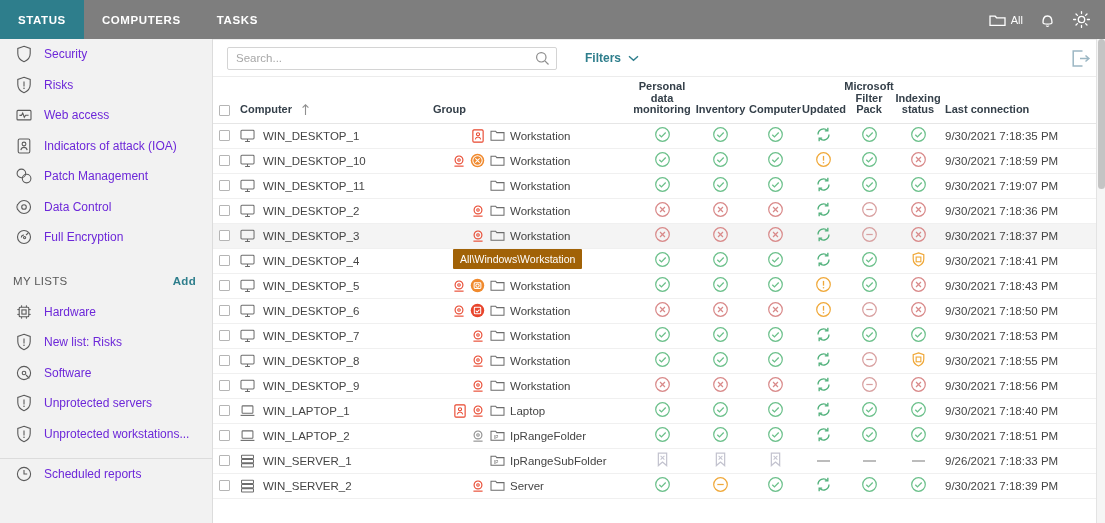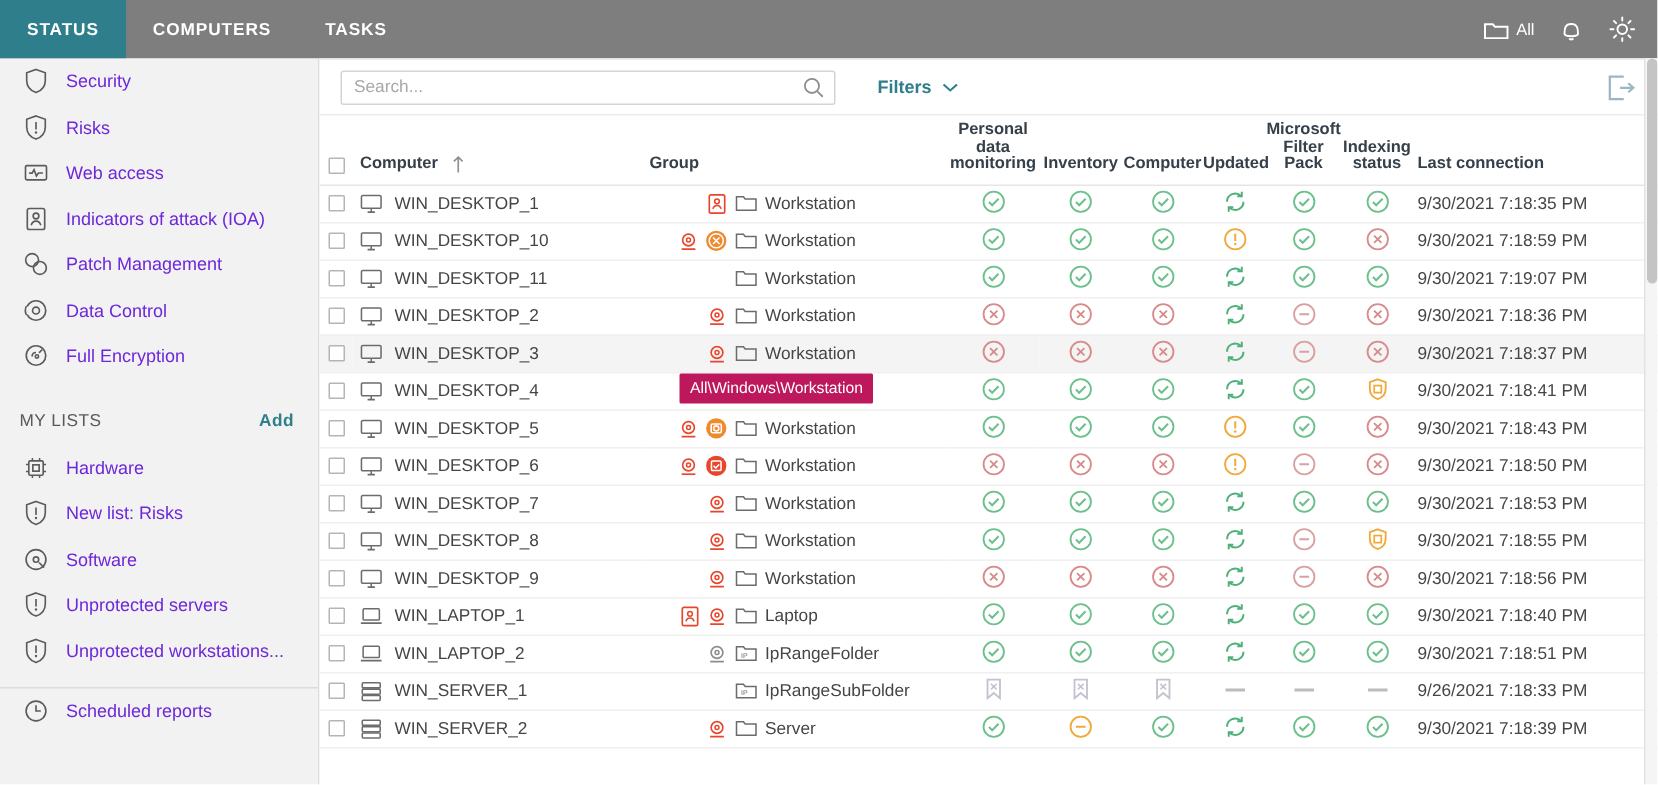--- a/index.html
+++ b/index.html
@@ -117,21 +117,21 @@
   .chk {
     width: 11px; height: 11px; border: 1px solid #b5b5b5; border-radius: 1px;
     background: #fff; margin: 0 auto; cursor: pointer; display: block;
   }
   .comp-cell { display: flex; align-items: center; gap: 8px; padding-left: 5px; }
   .comp-name { white-space: nowrap; overflow: hidden; text-overflow: ellipsis; }
   .group-cell { display: flex; align-items: center; gap: 5px; position: relative; }
   .group-badges { display: flex; align-items: center; justify-content: flex-end; gap: 4px; width: 54px; flex: none; }
   .group-label { white-space: nowrap; overflow: hidden; text-overflow: ellipsis; }
   .tooltip {
-    position: absolute; left: 22px; top: -5px; background: #be185d; color: #fff;
+    position: absolute; left: 22px; top: -5px; background: #a16207; color: #fff;
     font-size: 10.5px; padding: 4px 7px; white-space: nowrap; z-index: 20;
     border-radius: 1px;
   }
   .rk { display: flex; flex-direction: column; align-items: center; gap: 2.5px; cursor: pointer; }
   .rk i { width: 2.5px; height: 2.5px; border-radius: 50%; background: #6a6a6a; display: block; }
   .dash { display: inline-block; width: 13px; height: 2px; background: #bcbcbc; vertical-align: middle; }
 
   
   .vscroll {
     position: absolute; right: 0; top: 39px; width: 9px; bottom: 0;

